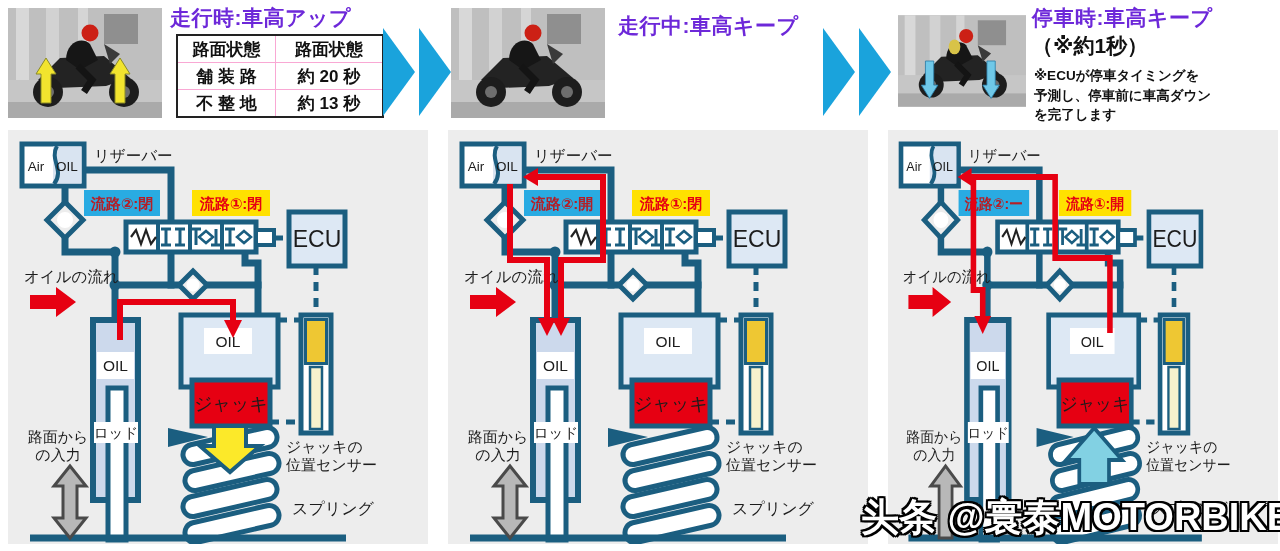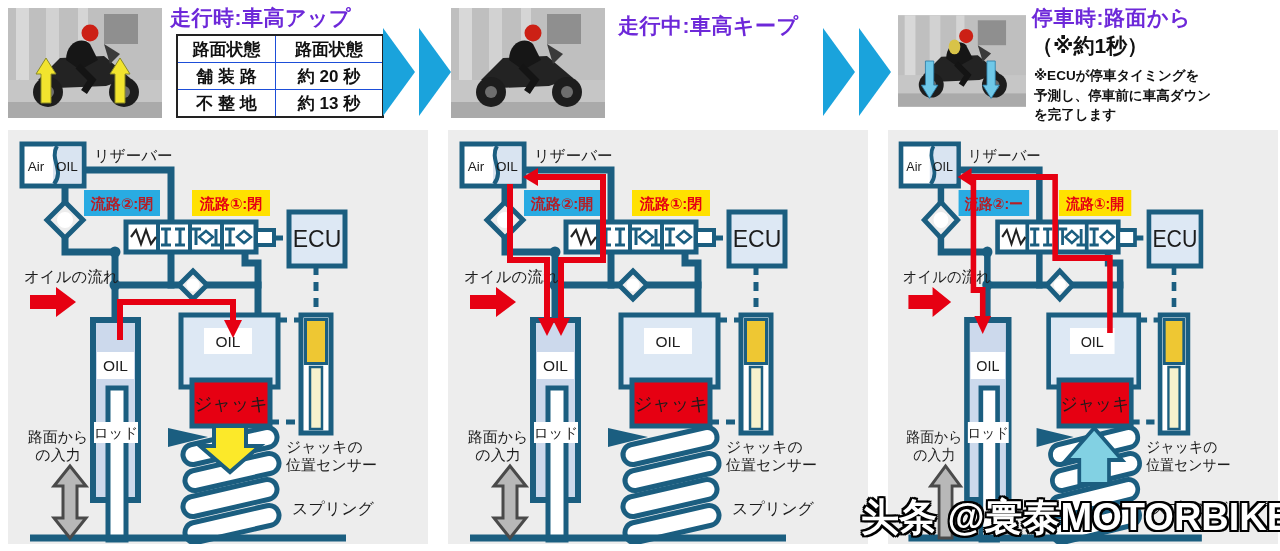--- a/index.html
+++ b/index.html
@@ -1,20 +1,20 @@
 <!DOCTYPE html>
 <html><head>
 <meta charset="utf-8">
 <style>
   html,body{margin:0;padding:0}
   body{width:1280px;height:551px;position:relative;background:#fff;overflow:hidden;
        font-family:"Liberation Sans","DejaVu Sans",sans-serif;}
   .abs{position:absolute}
   .hdr{font-size:21px;font-weight:bold;color:#6d28d9;letter-spacing:0.5px;white-space:nowrap}
-  .tbl{display:grid;grid-template-columns:97px 106px;border:2px solid #222;background:#1d4ed8;gap:1px}
+  .tbl{display:grid;grid-template-columns:97px 106px;border:2px solid #222;background:#f9a8d4;gap:1px}
   .tbl div{background:#fff;display:flex;align-items:center;justify-content:center;
            font-size:17px;font-weight:600;color:#111;height:26px}
   .note{font-size:13.5px;font-weight:600;color:#111;line-height:1.45;white-space:pre-line}
   .sub{font-size:21px;font-weight:bold;color:#111;text-align:left;padding-right:14px}
   .wm{font-size:38px;font-weight:bold;color:#fff;white-space:nowrap;z-index:50;
       text-shadow:2px 0 0 #000,-2px 0 0 #000,0 2px 0 #000,0 -2px 0 #000,
                   2px 2px 0 #000,-2px -2px 0 #000,2px -2px 0 #000,-2px 2px 0 #000}
   svg .pipe{fill:none;stroke:#1b5e80;stroke-width:7;stroke-linecap:square}
   svg .pipe4{fill:none;stroke:#1b5e80;stroke-width:4}
   svg .dash{fill:none;stroke:#1b5e80;stroke-width:5;stroke-dasharray:9 7}
@@ -111,21 +111,21 @@
     <circle cx="40" cy="84" r="6" fill="#6e6e6e"></circle>
   <circle cx="116" cy="84" r="15" fill="#1d1d1d"></circle>
     <circle cx="116" cy="84" r="6" fill="#6e6e6e"></circle>
   <g fill="#6fc8e8" stroke="#2a7ba6" stroke-width="1">
     <polygon points="38,100 28,84 33,84 33,55 43,55 43,84 48,84"></polygon>
     <polygon points="112,100 102,84 107,84 107,55 117,55 117,84 122,84"></polygon>
   </g>
 </svg>
 
 <div class="abs" style="left:1032px;top:4px;width:246px">
-  <div class="hdr">停車時:路面から</div>
+  <div class="hdr">停車時:車高キープ</div>
   <div class="sub">（※約1秒）</div>
 </div>
 <div class="abs note" style="left:1034px;top:66px;width:250px">※ECUが停車タイミングを
 予測し、停車前に車高ダウン
 を完了します</div>
 
 <svg class="abs" style="left:8px;top:130px" width="420" height="414" viewBox="0 0 420 414" preserveAspectRatio="none">
   <rect width="420" height="414" fill="#ededed"></rect>
   <path class="pipe" d="M76,40 H163 V95"></path>
   <path class="pipe" d="M163,121 V155"></path>

